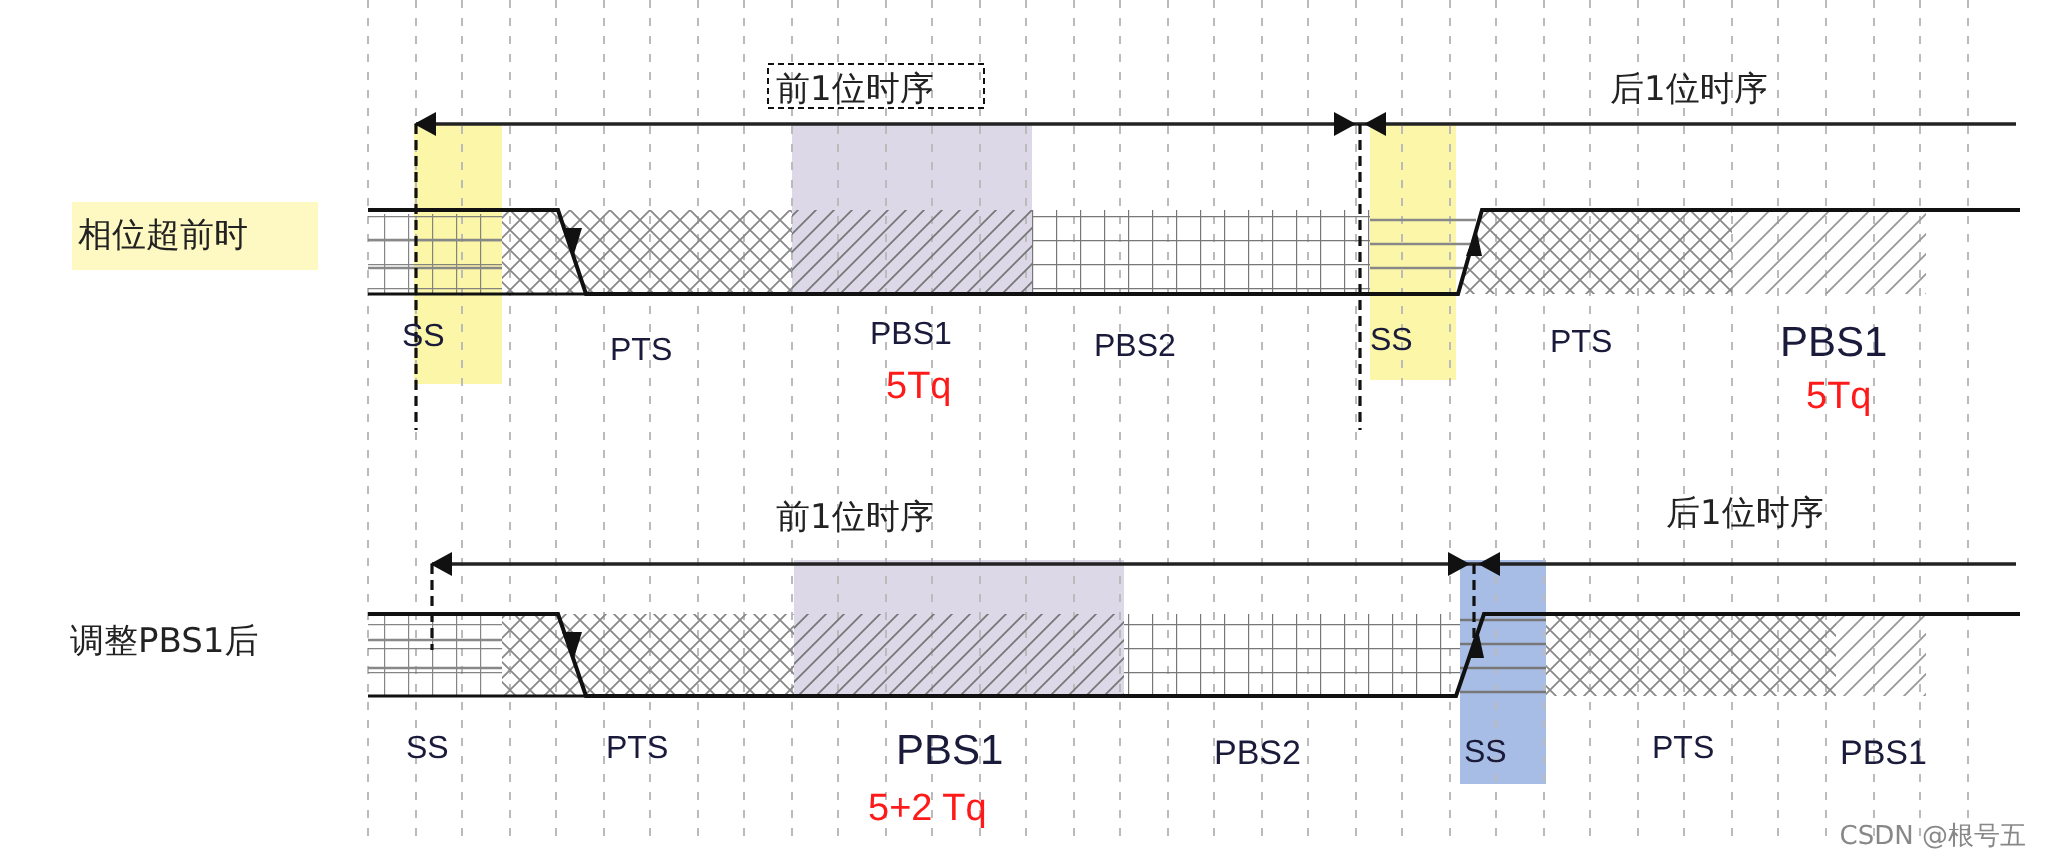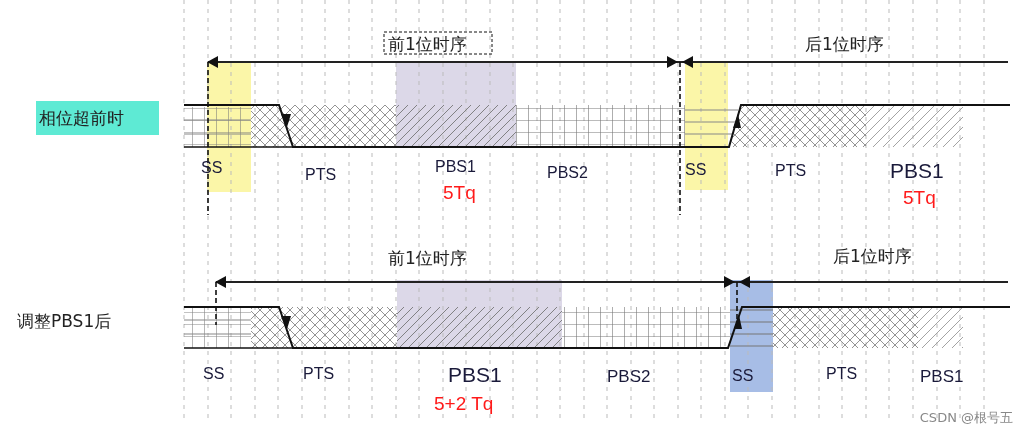--- a/index.html
+++ b/index.html
@@ -1,22 +1,22 @@
 <!DOCTYPE html>
 <html><head>
 <meta charset="utf-8">
 <style>
   html, body { margin: 0; padding: 0; background: #ffffff; }
   body { width: 1029px; height: 433px; position: relative; overflow: hidden;
          font-family: "Liberation Sans", "DejaVu Sans", sans-serif; }
   #diagram { position: absolute; left: 0; top: 0; }
   .row-label { position: absolute; font-family: "DejaVu Sans", sans-serif; font-size: 17px; color: #222; }
-  .row-label-1 { left: 36px; top: 101px; width: 123px; height: 34px; background: #5eead4;
+  .row-label-1 { left: 36px; top: 101px; width: 123px; height: 34px; background: #fef9c3;
                  line-height: 34px; padding-left: 3px; box-sizing: border-box; }
-  .row-label-2 { left: 17px; top: 304px; line-height: 34px; }
+  .row-label-2 { left: 35px; top: 304px; line-height: 34px; }
   .watermark { position: absolute; right: 16px; bottom: 6px; font-size: 13px; color: #888;
                font-family: "DejaVu Sans", sans-serif; text-align: center; }
 </style>
 </head>
 <body>
 
 <svg id="diagram" width="1029" height="433" viewBox="0 0 1029 433" xmlns="http://www.w3.org/2000/svg">
   <defs>
     <pattern id="grid" width="12" height="12" patternUnits="userSpaceOnUse">
       <path d="M0 0 V12 M0 0 H12" stroke="#777" stroke-width="1.2" fill="none"></path>

